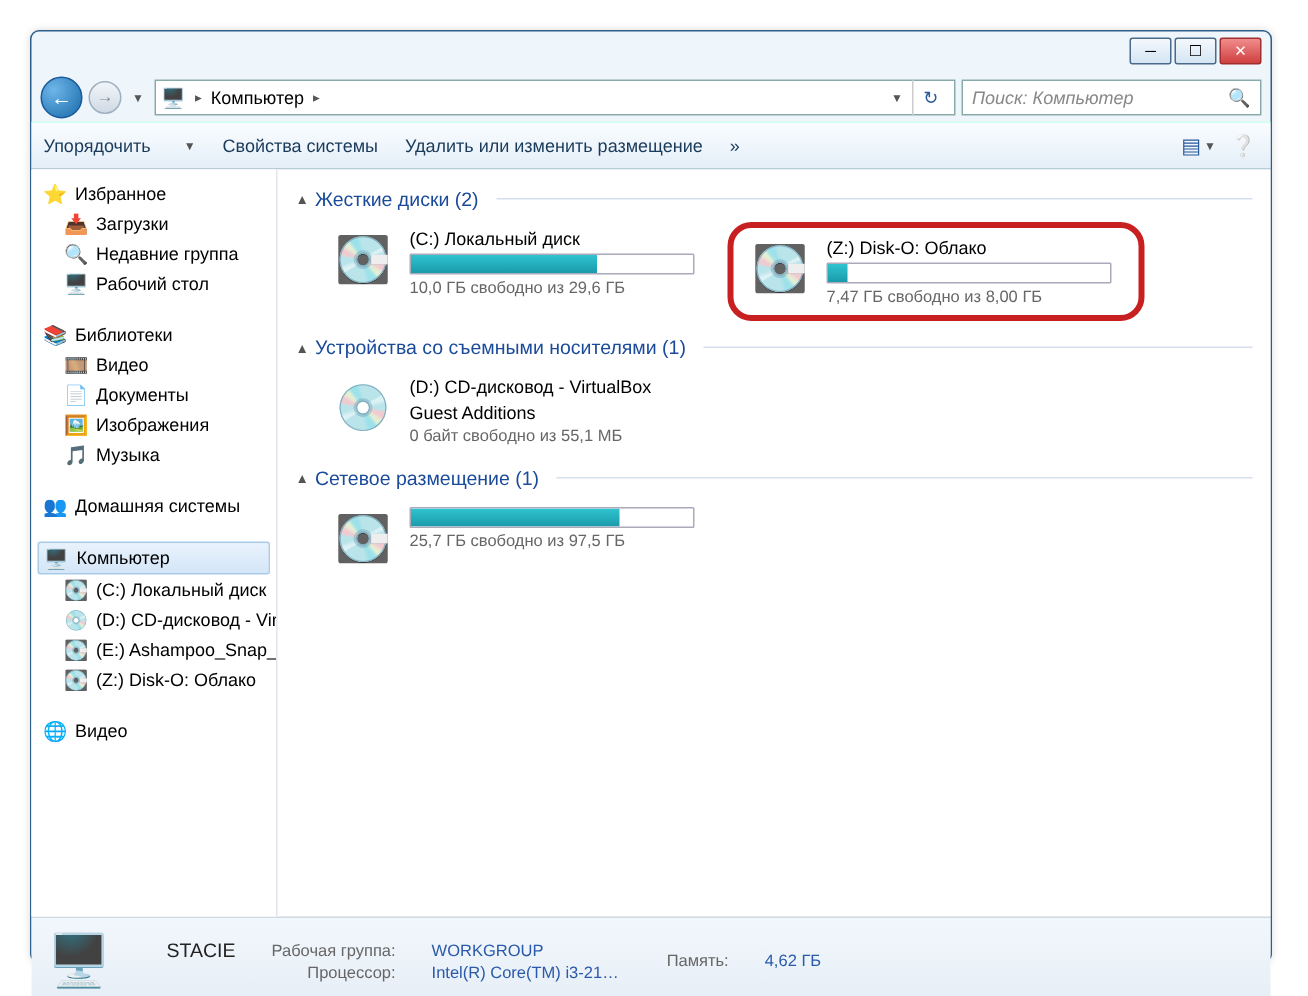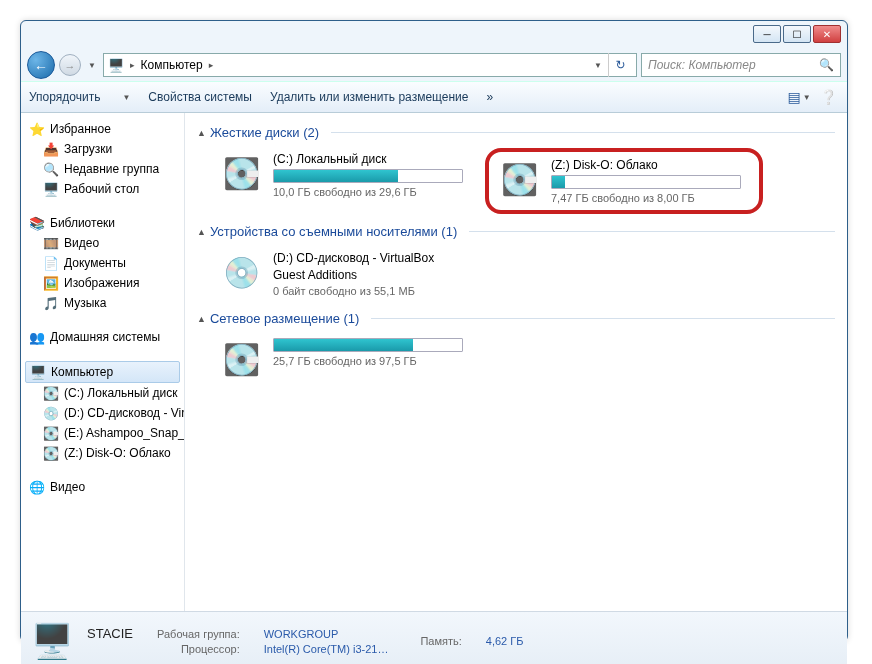--- a/index.html
+++ b/index.html
@@ -42,21 +42,21 @@
 .drive { display:flex; gap:10px; width:250px; padding:4px; cursor:pointer;}
 .drive-icon { width:42px; height:42px; display:flex; align-items:center; justify-content:center; font-size:30px;}
 .drive-info { flex:1; font-size:12px;}
 .drive-name { margin-bottom:3px;}
 .capacity-bar { width:190px; height:14px; border:1px solid #aab; background:#fff; border-radius:1px; margin-bottom:3px; overflow:hidden;}
 .capacity-fill { height:100%; background:linear-gradient(#2fc4cf,#1a9aaa);}
 .drive-sub { font-size:11px; color:#666;}
 .highlight-box { border:4px solid #c82020; border-radius:16px; padding:6px 10px;}
 .statusbar { height:58px; border-top:1px solid #d0dae4; background:linear-gradient(#f2f7fc,#e6eef6); display:flex; align-items:center; padding:6px 10px; gap:12px; font-size:11px;}
 .status-icon { width:44px; height:44px; display:flex; align-items:center; justify-content:center; font-size:34px;}
-.status-grid { display:grid; grid-template-columns:auto auto auto; gap:2px 24px; align-items:center;}
+.status-grid { display:grid; grid-template-columns:auto auto auto; gap:2px 24px; align-items:center;margin-left:24px;}
 .stat-label { color:#666; text-align:right;}
 .stat-val { color:#2a5aaa;}
 .stat-name { font-size:13px; color:#222; grid-column:1;}
 </style>
 </head>
 <body>
 
 <div class="window">
 
   <div class="titlebar">

